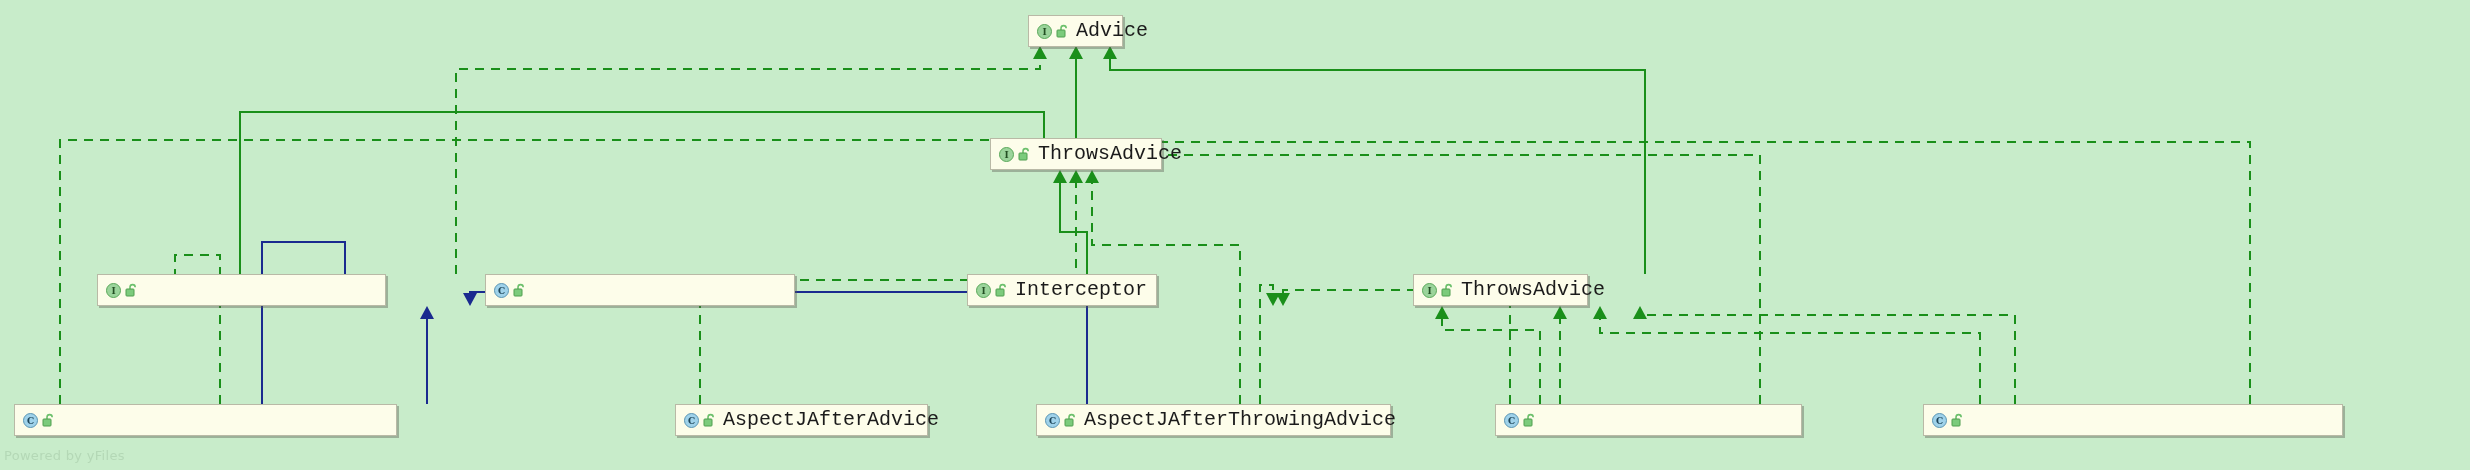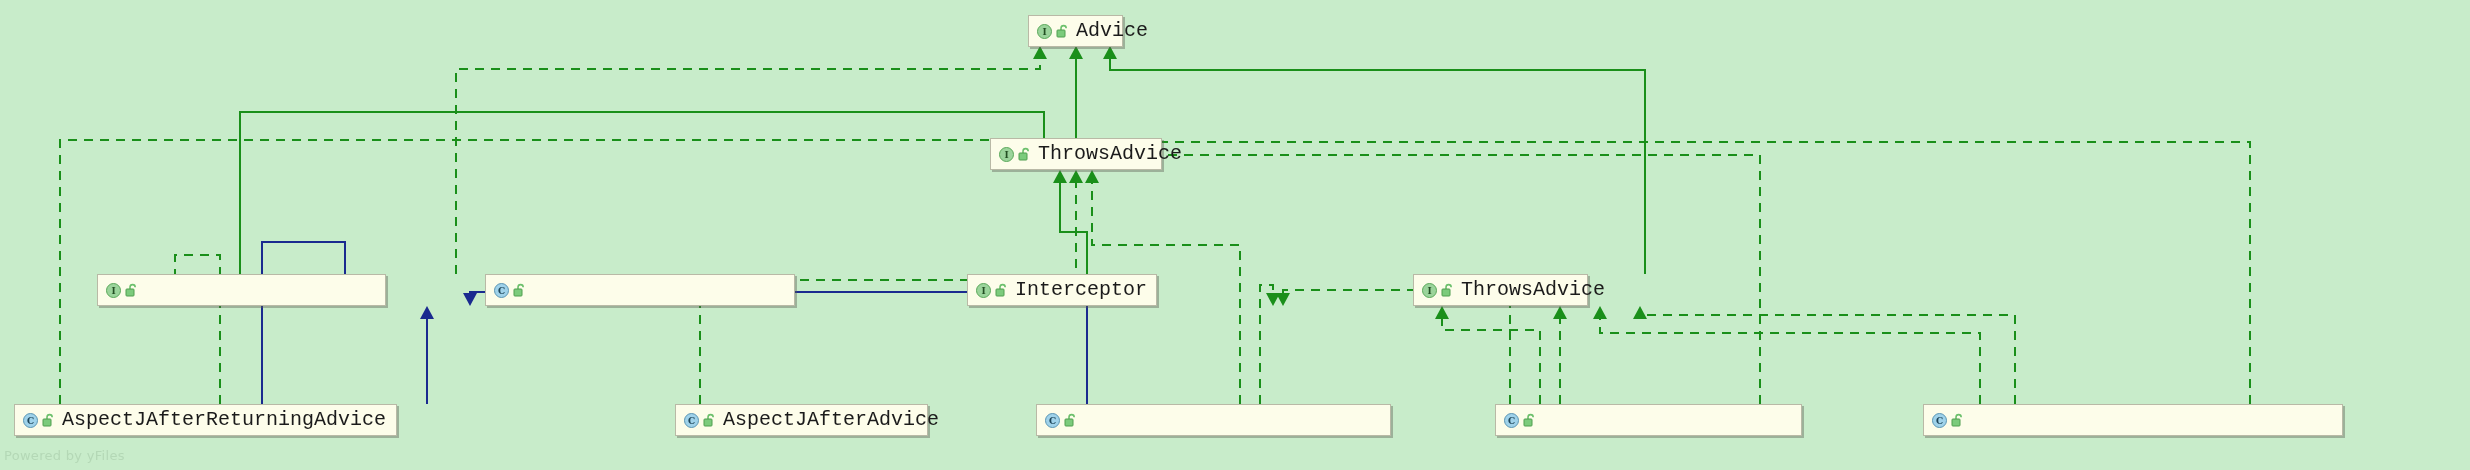--- a/index.html
+++ b/index.html
@@ -189,21 +189,20 @@
         <span class="glyphs">
           <svg class="ico" width="17" height="17" viewBox="0 0 17 17">
             <circle cx="8.5" cy="8.5" r="7" fill="#9fd2ea" stroke="#5a96b5" stroke-width="1"></circle>
             <text x="8.5" y="12.2" text-anchor="middle" font-family="DejaVu Serif, serif" font-size="9" font-weight="bold" fill="#1d4559">C</text>
           </svg>
           <svg class="ico lock" width="13" height="15" viewBox="0 0 13 15">
             <path d="M5 6 V4.2 A2.6 2.6 0 0 1 10.2 4.2" fill="none" stroke="#6cc06c" stroke-width="1.6"></path>
             <rect x="1" y="6" width="8" height="7" rx="0.8" fill="#7ccb7c" stroke="#4f9e4f" stroke-width="1"></rect>
           </svg>
         </span>
-        <span class="label">AspectJAfterReturningAdvice</span>
       </div>
       <div class="node" style="left: 675px; top: 404px; width: 253px;">
         <span class="glyphs">
           <svg class="ico" width="17" height="17" viewBox="0 0 17 17">
             <circle cx="8.5" cy="8.5" r="7" fill="#9fd2ea" stroke="#5a96b5" stroke-width="1"></circle>
             <text x="8.5" y="12.2" text-anchor="middle" font-family="DejaVu Serif, serif" font-size="9" font-weight="bold" fill="#1d4559">C</text>
           </svg>
           <svg class="ico lock" width="13" height="15" viewBox="0 0 13 15">
             <path d="M5 6 V4.2 A2.6 2.6 0 0 1 10.2 4.2" fill="none" stroke="#6cc06c" stroke-width="1.6"></path>
             <rect x="1" y="6" width="8" height="7" rx="0.8" fill="#7ccb7c" stroke="#4f9e4f" stroke-width="1"></rect>
@@ -215,20 +214,21 @@
         <span class="glyphs">
           <svg class="ico" width="17" height="17" viewBox="0 0 17 17">
             <circle cx="8.5" cy="8.5" r="7" fill="#9fd2ea" stroke="#5a96b5" stroke-width="1"></circle>
             <text x="8.5" y="12.2" text-anchor="middle" font-family="DejaVu Serif, serif" font-size="9" font-weight="bold" fill="#1d4559">C</text>
           </svg>
           <svg class="ico lock" width="13" height="15" viewBox="0 0 13 15">
             <path d="M5 6 V4.2 A2.6 2.6 0 0 1 10.2 4.2" fill="none" stroke="#6cc06c" stroke-width="1.6"></path>
             <rect x="1" y="6" width="8" height="7" rx="0.8" fill="#7ccb7c" stroke="#4f9e4f" stroke-width="1"></rect>
           </svg>
         </span>
+        <span class="label">AspectJAfterThrowingAdvice</span>
       </div>
       <div class="node" style="left: 1495px; top: 404px; width: 307px;">
         <span class="glyphs">
           <svg class="ico" width="17" height="17" viewBox="0 0 17 17">
             <circle cx="8.5" cy="8.5" r="7" fill="#9fd2ea" stroke="#5a96b5" stroke-width="1"></circle>
             <text x="8.5" y="12.2" text-anchor="middle" font-family="DejaVu Serif, serif" font-size="9" font-weight="bold" fill="#1d4559">C</text>
           </svg>
           <svg class="ico lock" width="13" height="15" viewBox="0 0 13 15">
             <path d="M5 6 V4.2 A2.6 2.6 0 0 1 10.2 4.2" fill="none" stroke="#6cc06c" stroke-width="1.6"></path>
             <rect x="1" y="6" width="8" height="7" rx="0.8" fill="#7ccb7c" stroke="#4f9e4f" stroke-width="1"></rect>

